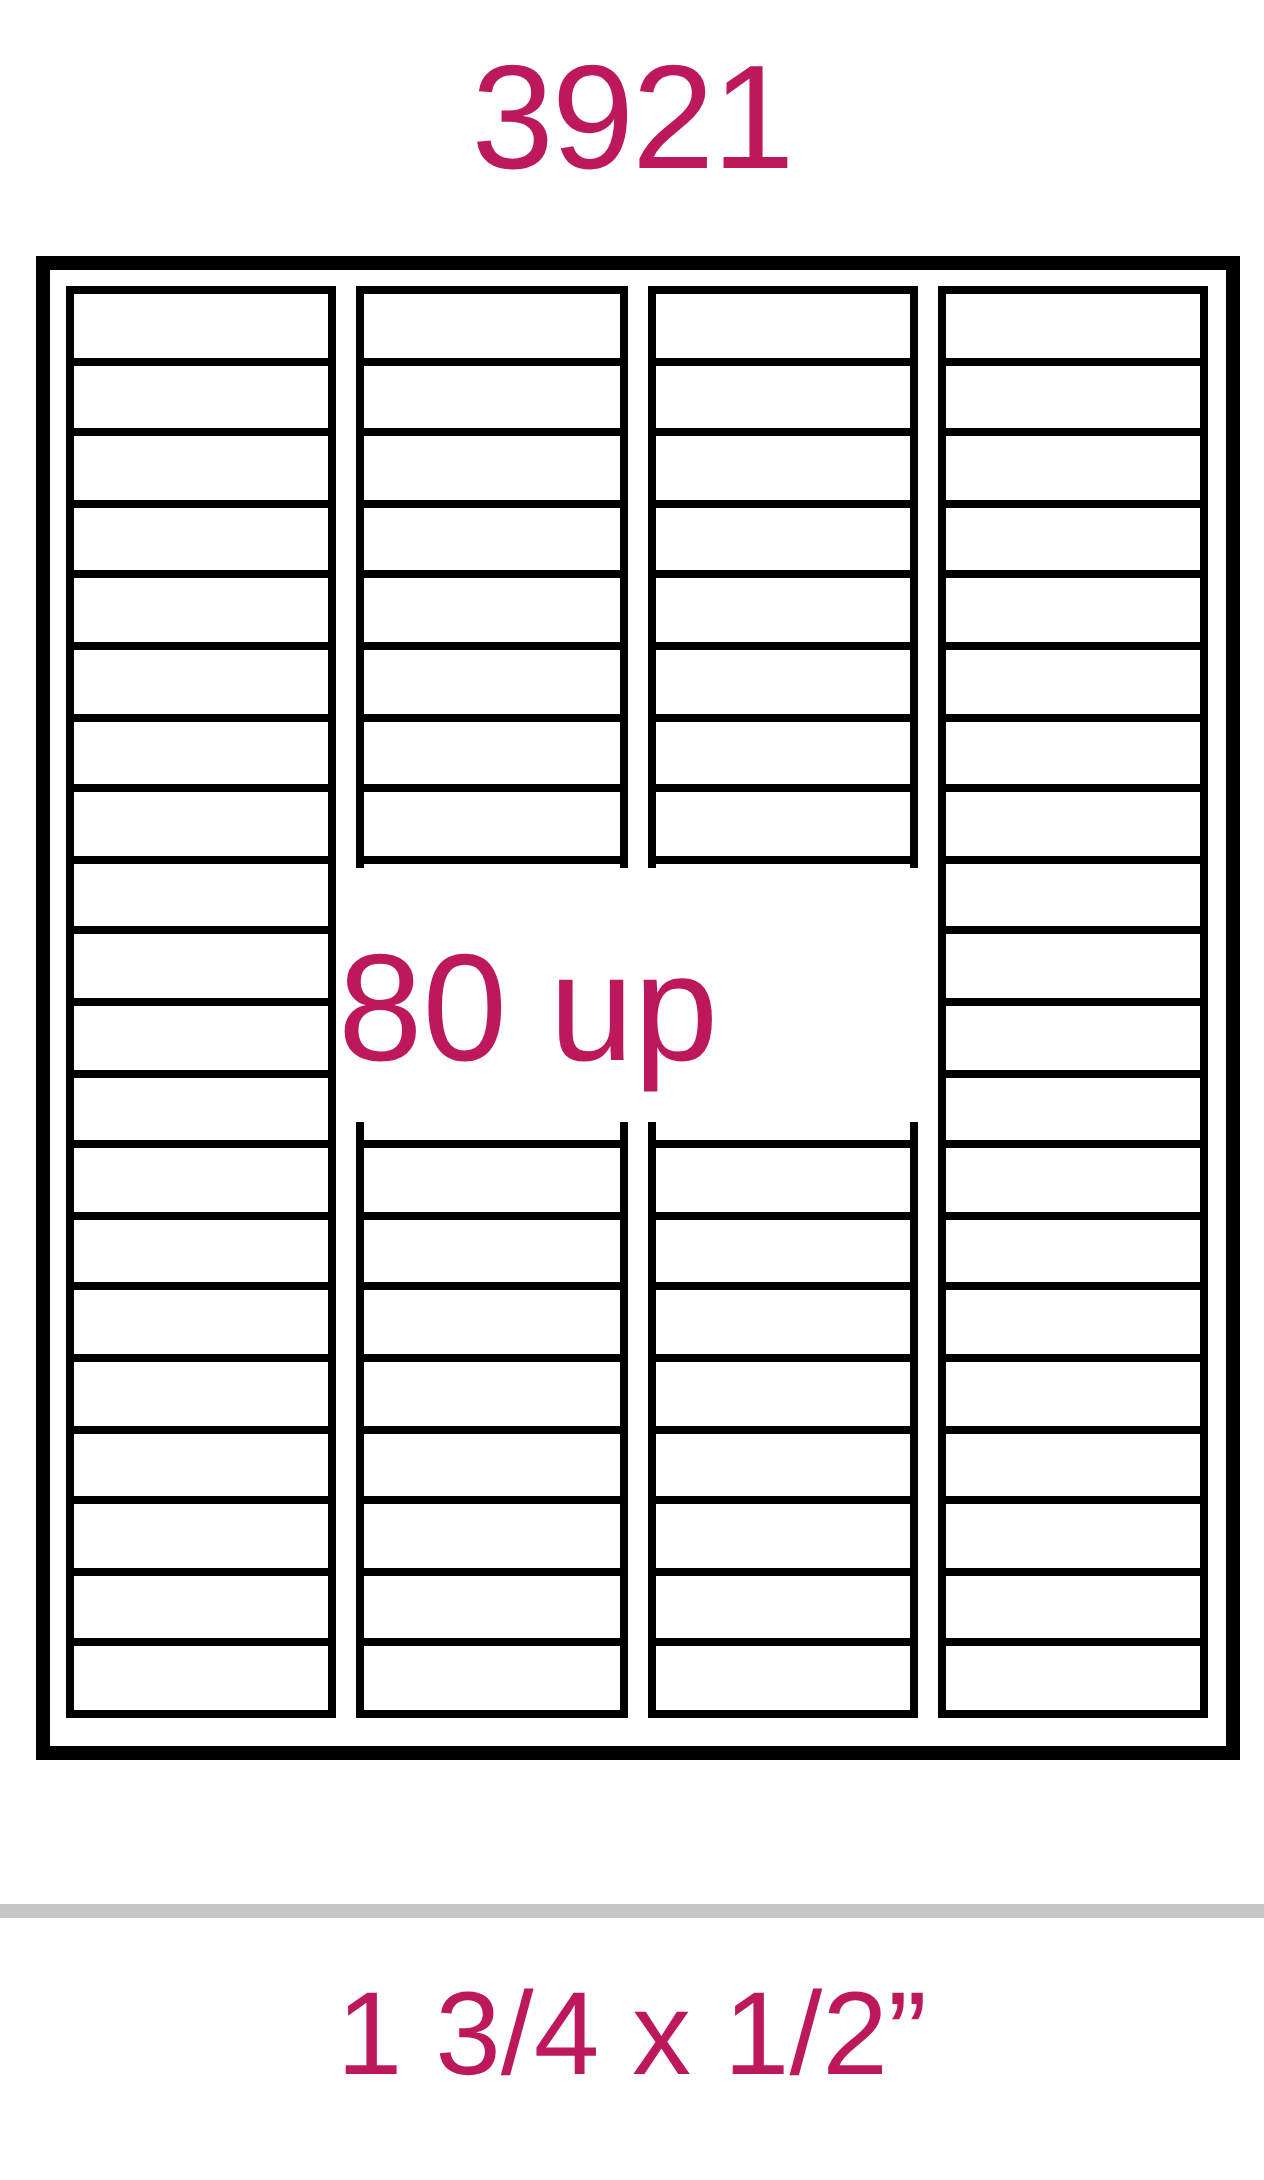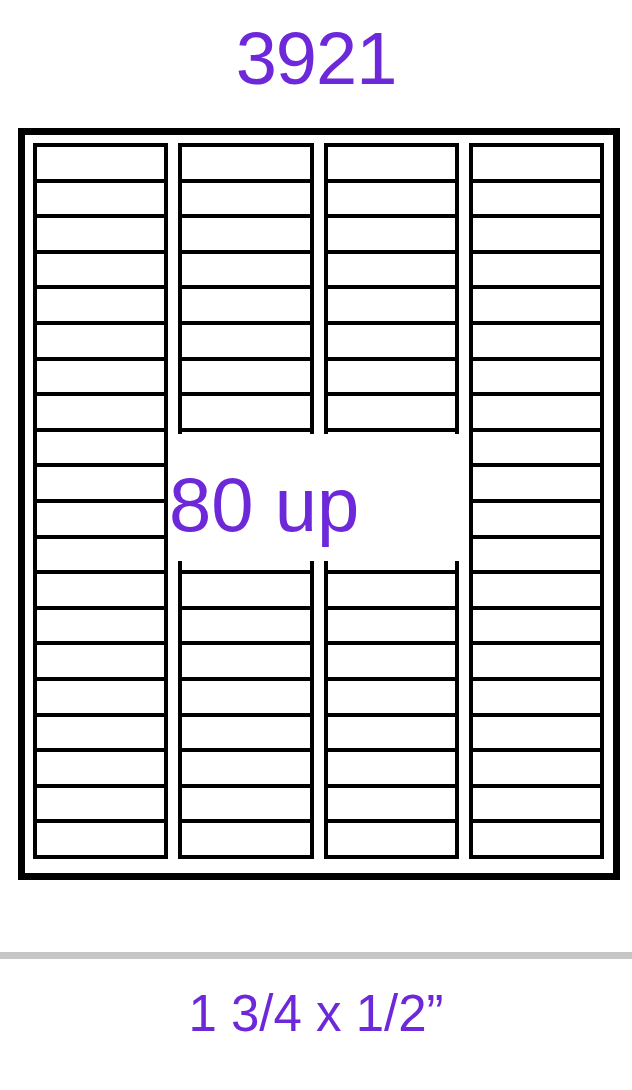--- a/index.html
+++ b/index.html
@@ -7,21 +7,21 @@
     padding: 0;
     background: #ffffff;
   }
   .page {
     position: relative;
     width: 632px;
     height: 1090px;
     background: #ffffff;
     overflow: hidden;
     font-family: "Liberation Sans", sans-serif;
-    color: #6d28d9;
+    color: #be185d;
   }
   .product-title {
     position: absolute;
     top: 22px;
     left: 0;
     width: 100%;
     text-align: center;
     font-size: 74px;
     line-height: 1;
     letter-spacing: -1px;
@@ -80,21 +80,21 @@
     width: 100%;
     height: 7px;
     background: #c6c6c6;
   }
   .size-label {
     position: absolute;
     top: 988px;
     left: 0;
     width: 100%;
     text-align: center;
-    font-size: 51px;
+    font-size: 59px;
     line-height: 1;
     white-space: nowrap;
   }
 </style>
 </head>
 <body>
 
 <div class="page">
 
   <div class="product-title">3921</div>

